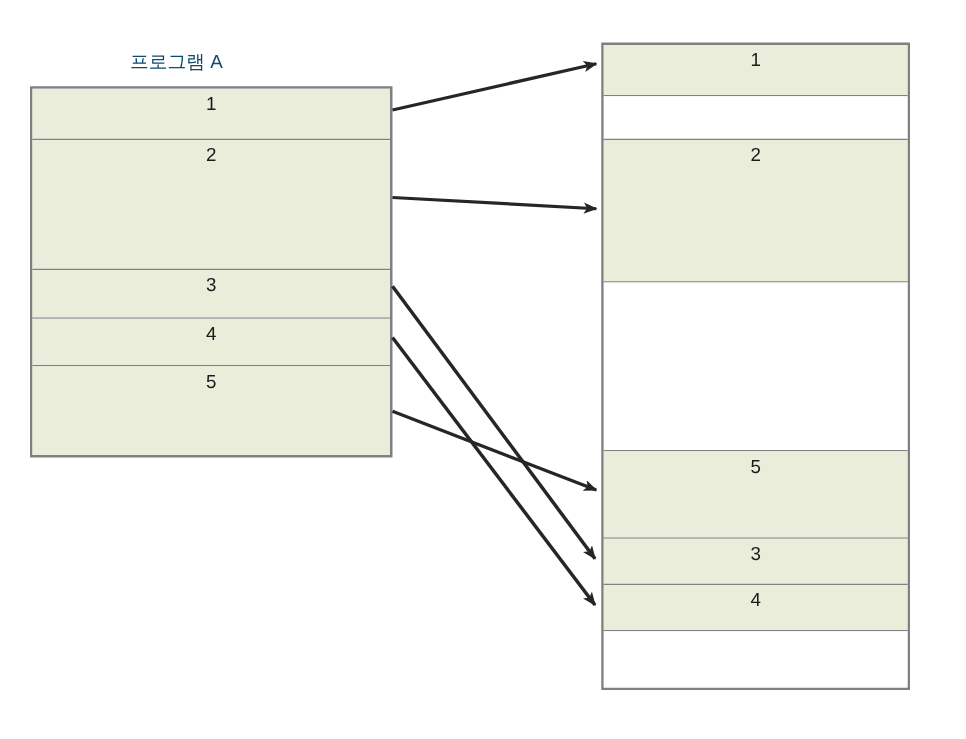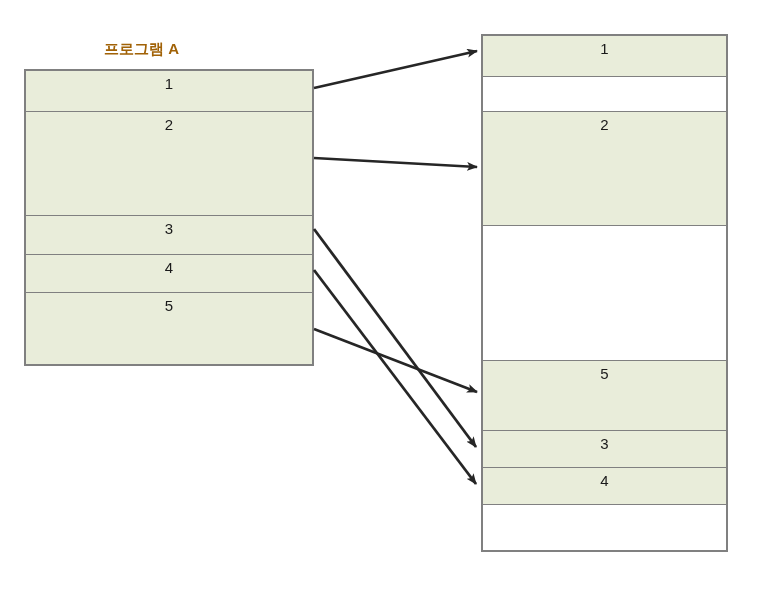--- a/index.html
+++ b/index.html
@@ -13,22 +13,22 @@
   #canvas {
     position: relative;
     width: 773px;
     height: 591px;
     background: #ffffff;
     overflow: hidden;
   }
   .diagram-title {
     position: absolute;
     font-size: 15px;
-    font-weight: bold;
-    color: #a16207;
+    font-weight: normal;
+    color: #0c4a6e;
     white-space: nowrap;
     letter-spacing: 0px;
   }
   .memblock {
     position: absolute;
     box-sizing: border-box;
     border: 2px solid #808080;
     background: #ffffff;
   }
   .memrow {

